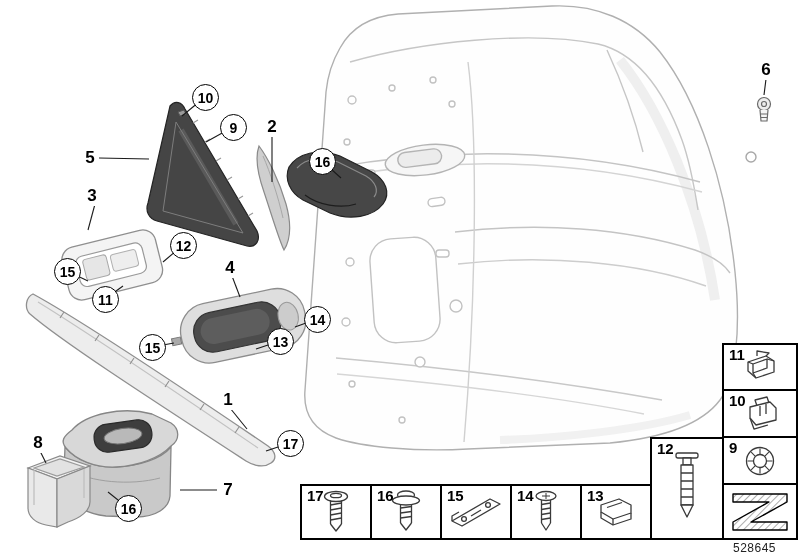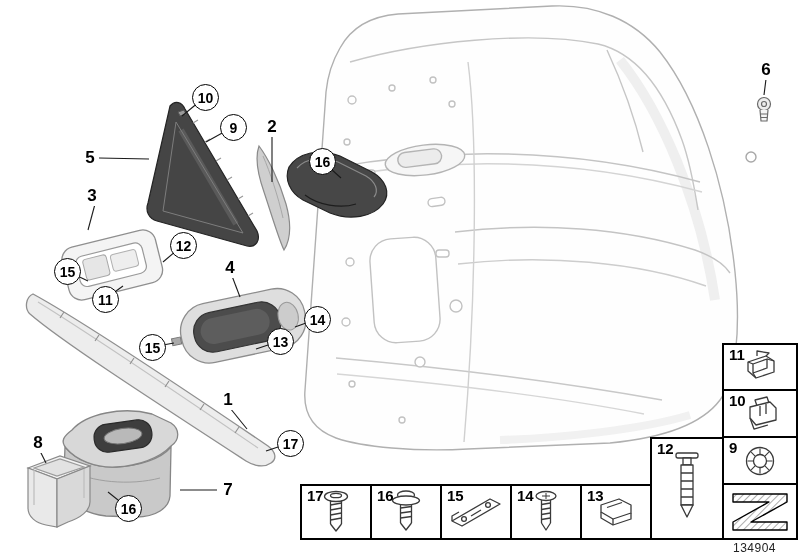--- a/index.html
+++ b/index.html
@@ -287,15 +287,15 @@
     <svg width="48" height="40" viewBox="0 0 48 40">
       <g fill="#fff" stroke="#3a3a3a" stroke-width="1.3" stroke-linejoin="round">
         <path d="M9 13 L27 7 L39 13 L39 21 L21 27 L9 20 Z"></path>
         <path d="M9 20 L9 26 L21 33 L39 27 L39 21" fill="none"></path>
         <path d="M21 27 L21 33" fill="none"></path>
         <path d="M15 15.5 L30 10.5" fill="none"></path>
       </g>
     </svg>
   </div>
 
-  <div class="part-number">134904</div>
+  <div class="part-number">528645</div>
 
 </div>
 
 </body></html>

